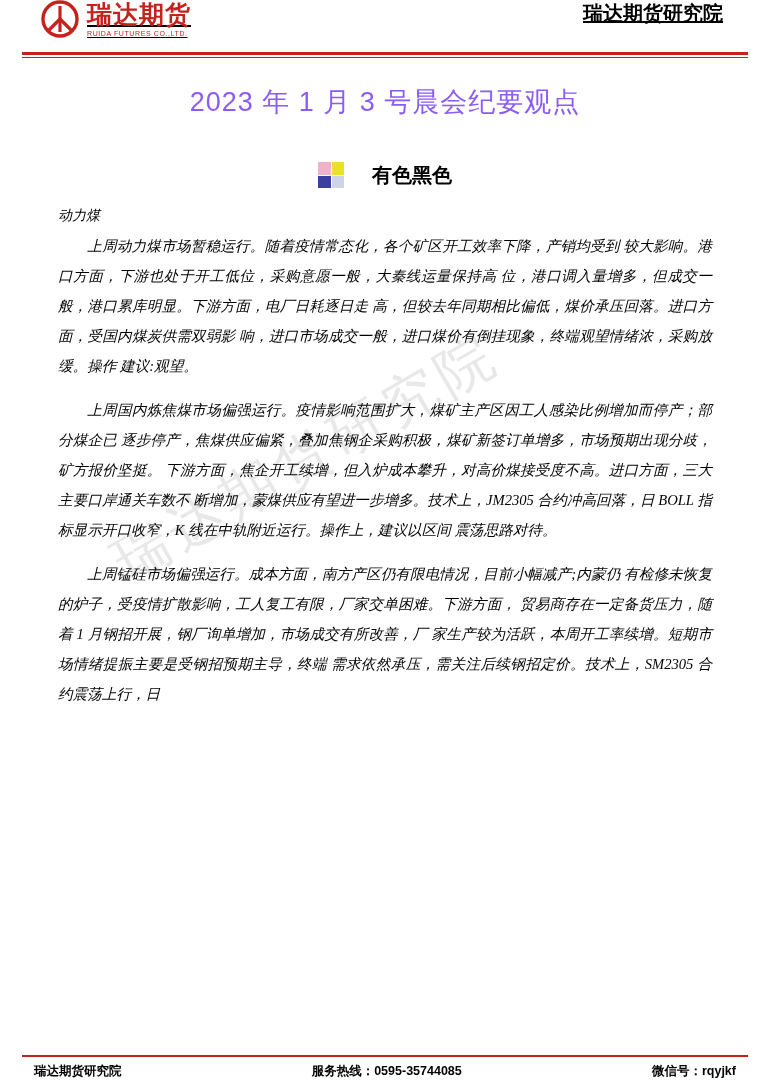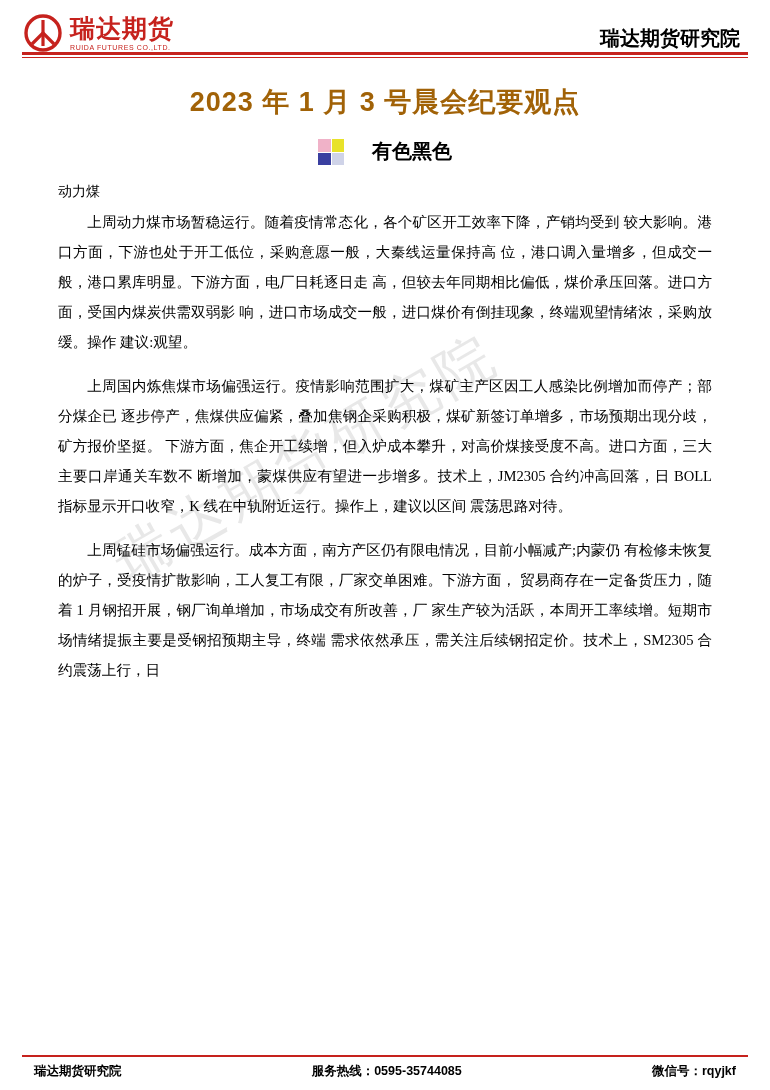--- a/index.html
+++ b/index.html
@@ -19,24 +19,25 @@
     height: 1090px;
     position: relative;
     box-sizing: border-box;
     overflow: hidden;
   }
 
   
   .header {
     position: relative;
     height: 52px;
-    padding: 0 24px;
-    display: flex;
-    align-items: flex-end;
+    padding: 0 41px;
+    display: flex;
+    align-items: flex-start;
     justify-content: space-between;
+    text-decoration: underline;
   }
   .brand {
     display: flex;
     align-items: center;
     gap: 8px;
   }
   .brand-logo {
     width: 38px;
     height: 38px;
     flex: 0 0 38px;
@@ -77,34 +78,34 @@
     height: 1px;
     background: #c6221d;
     margin: 2px 22px 0 22px;
   }
 
   
   .doc-title {
     text-align: center;
     font-family: "Liberation Sans", sans-serif;
     font-size: 27px;
-    font-weight: bold;
+    font-weight: normal;
     letter-spacing: 1px;
     margin-top: 26px;
     margin-bottom: 10px;
-    color: #a16207;
+    color: #8b5cf6;
   }
 
   
   .section-head {
     display: flex;
-    align-items: flex-end;
+    align-items: flex-start;
     justify-content: center;
     gap: 28px;
-    margin-top: 18px;
+    margin-top: 42px;
     margin-bottom: 18px;
   }
   .blocks-icon {
     width: 26px;
     height: 26px;
     display: grid;
     grid-template-columns: 1fr 1fr;
     grid-template-rows: 1fr 1fr;
     gap: 1px;
   }
@@ -116,20 +117,21 @@
     font-size: 20px;
     font-weight: bold;
     color: #000;
   }
 
   
   .content {
     padding: 0 58px 0 58px;
     position: relative;
     z-index: 2;
+    font-style: italic;
   }
   .sub-head {
     font-size: 14px;
     font-family: "Liberation Serif", serif;
     margin: 18px 0 6px 0;
     color: #000;
   }
   .para {
     font-size: 14.6px;
     line-height: 30px;

